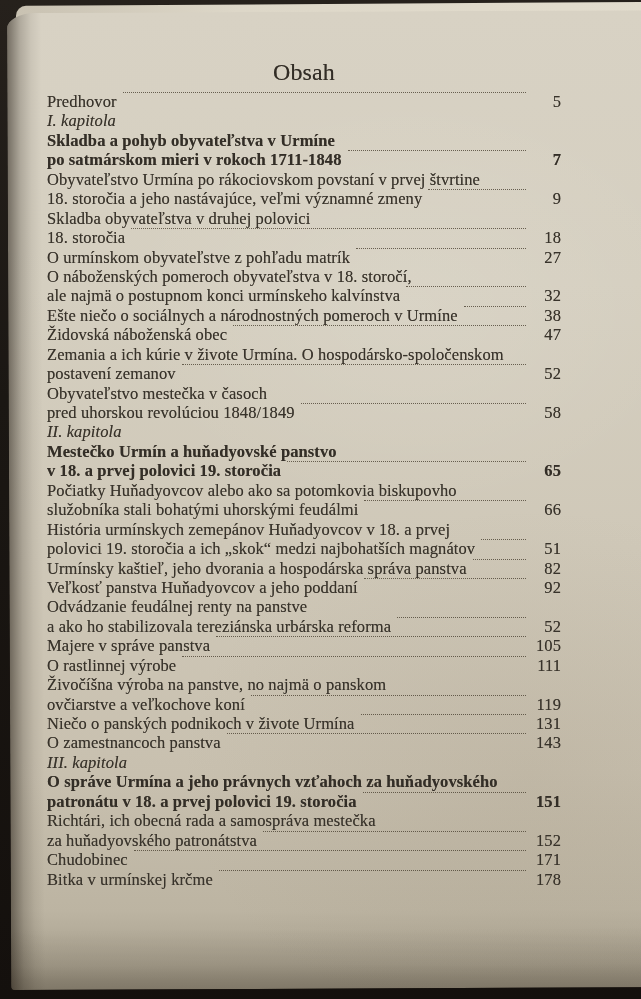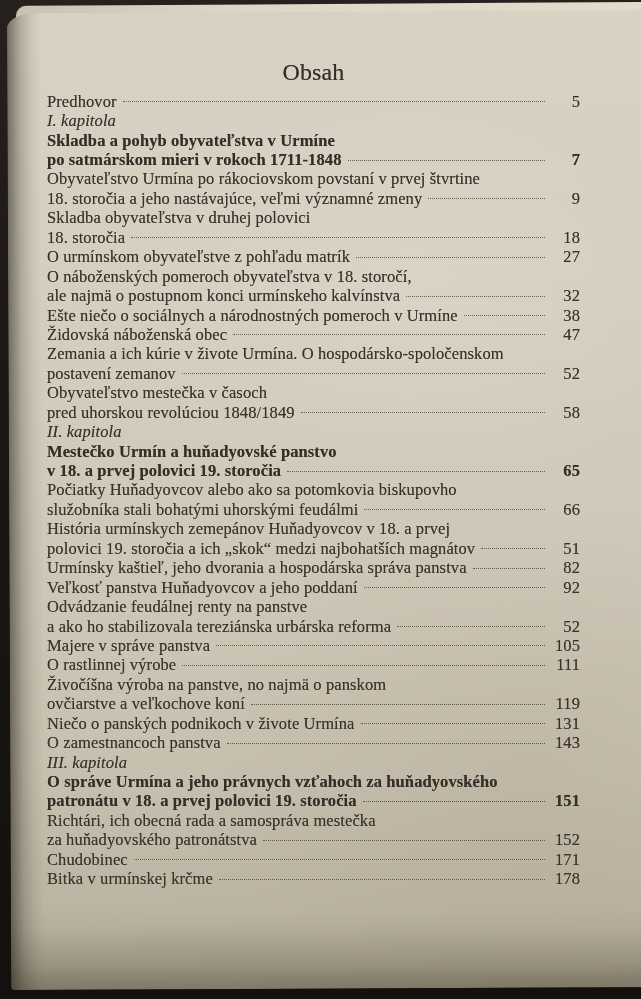--- a/index.html
+++ b/index.html
@@ -32,36 +32,36 @@
     content:"";position:absolute;top:0;left:0;bottom:0;width:34px;
     border-radius:inherit;
     background:linear-gradient(90deg,rgba(35,28,20,0.55) 0%,rgba(35,28,20,0.22) 38%,rgba(35,28,20,0.07) 70%,rgba(35,28,20,0) 100%);
   }
   
   .page::after{
     content:"";position:absolute;left:0;right:0;bottom:0;height:60px;
     background:linear-gradient(180deg,rgba(40,32,22,0) 0%,rgba(40,32,22,0.10) 60%,rgba(40,32,22,0.28) 100%);
   }
   .content{
-    position:absolute;left:47px;right:61px;top:58px;
+    position:absolute;left:47px;right:80px;top:58px;
     color:#38332b;
     font-size:16.5px;
     letter-spacing:0.1px;
     text-shadow:0 0 0.5px rgba(56,49,38,0.55);
   }
   .title{
     text-align:center;
     font-size:24px;
     line-height:28px;
     margin:0 0 6px 0;
     font-weight:normal;
     color:#322d26;
   }
   .line{
-    display:flex;align-items:center;
+    display:flex;align-items:flex-start;
     height:19.45px;
     white-space:nowrap;
   }
   .line.chapter{font-style:italic;margin-top:0;}
   .line.bold{font-weight:bold;color:#332e27;}
   .dots{
     flex:1 1 auto;min-width:10px;
     margin:0 5px 0 6px;
     border-bottom:1.8px dotted rgba(72,63,48,0.78);
   }

